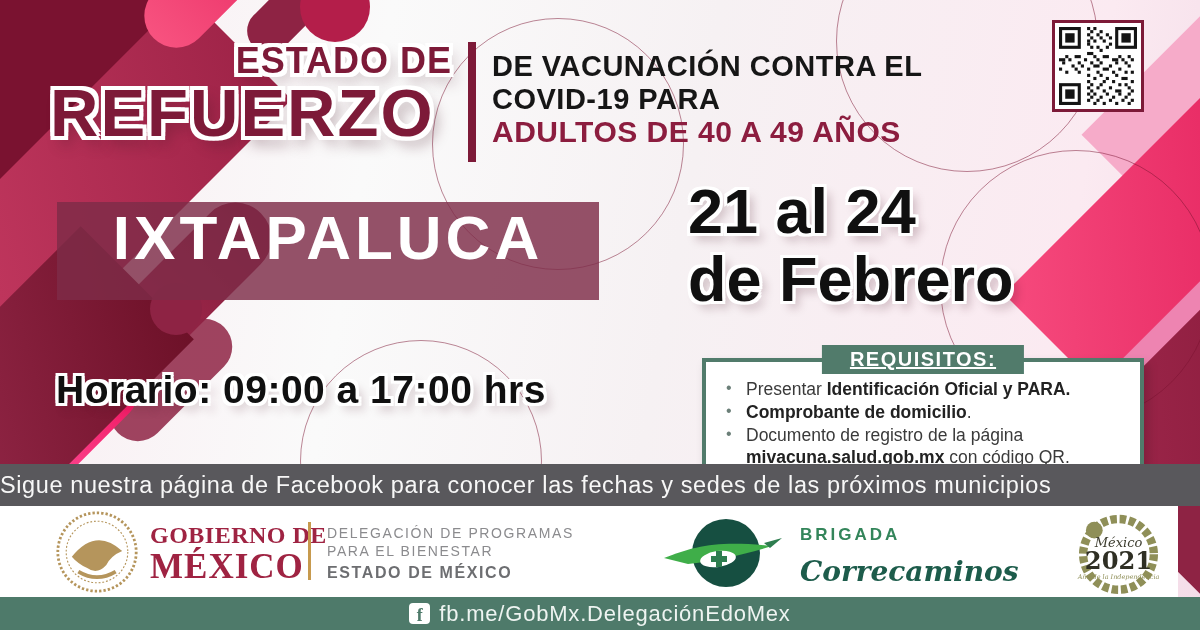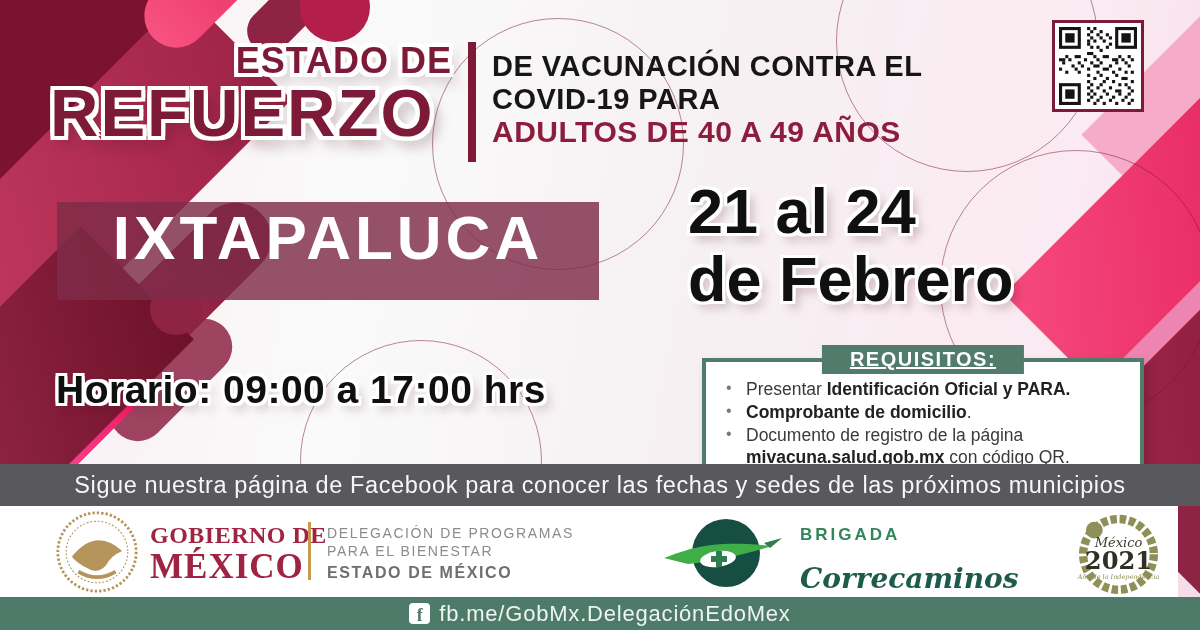--- a/index.html
+++ b/index.html
@@ -58,35 +58,35 @@
     box-shadow:4px 6px 10px rgba(0,0,0,.18);}
   .req-tab{position:absolute;top:-17px;left:50%;transform:translateX(-50%);
     background:#517b6b;color:#fff;font-weight:800;font-size:20px;letter-spacing:1.5px;
     padding:3px 28px;white-space:nowrap;text-decoration:underline;}
   .req ul{list-style:none;margin:0;padding:16px 14px 11px 20px;}
   .req li{display:flex;font-size:17.5px;color:#3a3a3a;line-height:1.3;}
   .req li .blt{color:#6b7f78;width:20px;flex:0 0 20px;font-size:16px;}
   .req b{color:#222;font-weight:800;}
   
   .gray-bar{left:0;top:464px;width:1200px;height:42px;background:#59585c;z-index:3;
-    display:flex;align-items:center;justify-content:center;}
+    display:flex;align-items:center;}
   .gray-bar span{color:#f7f7f7;font-size:23.5px;letter-spacing:.6px;font-weight:400;}
   
   .logos{left:0;top:506px;width:1178px;height:91px;background:#fff;z-index:3;}
   .logos>*{position:absolute;}
   .gob-txt{left:150px;top:17px;font-family:"Liberation Serif",serif;color:#9f2342;font-weight:700;line-height:1;}
   .gob-txt .l1{font-size:24px;letter-spacing:.5px;}
   .gob-txt .l2{font-size:35px;letter-spacing:1px;margin-top:2px;}
   .gold-div{left:308px;top:16px;width:3px;height:58px;background:#c79a4e;}
   .del-txt{left:327px;top:19px;line-height:1.28;}
   .del-txt .g{font-size:14px;letter-spacing:1.6px;color:#8b8b8e;}
   .del-txt .d{font-size:16px;letter-spacing:1.6px;color:#6d6e71;font-weight:700;margin-top:2px;}
   .bri-txt{left:800px;top:20px;line-height:1;}
   .bri-txt .b1{font-size:17px;font-weight:700;letter-spacing:3px;color:#33855a;}
-  .bri-txt .b2{font-family:"DejaVu Serif",serif;font-style:italic;font-weight:700;font-size:28px;color:#1d5c4b;margin-top:22px;}
+  .bri-txt .b2{font-family:"DejaVu Serif",serif;font-style:italic;font-weight:700;font-size:28px;color:#1d5c4b;margin-top:15px;}
   
   .footer{left:0;top:597px;width:1200px;height:33px;background:#4e7a6a;z-index:3;
     display:flex;align-items:center;justify-content:center;gap:9px;}
   .fb-ic{width:21px;height:21px;background:#fff;border-radius:4px;display:flex;align-items:flex-end;
     justify-content:center;overflow:hidden;}
   .fb-ic span{color:#4e7a6a;font-weight:700;font-size:18px;line-height:1;font-family:"Liberation Serif",serif;}
   .footer .url{color:#eef4f1;font-size:22px;letter-spacing:.8px;}
 </style>
 </head>
 <body>

